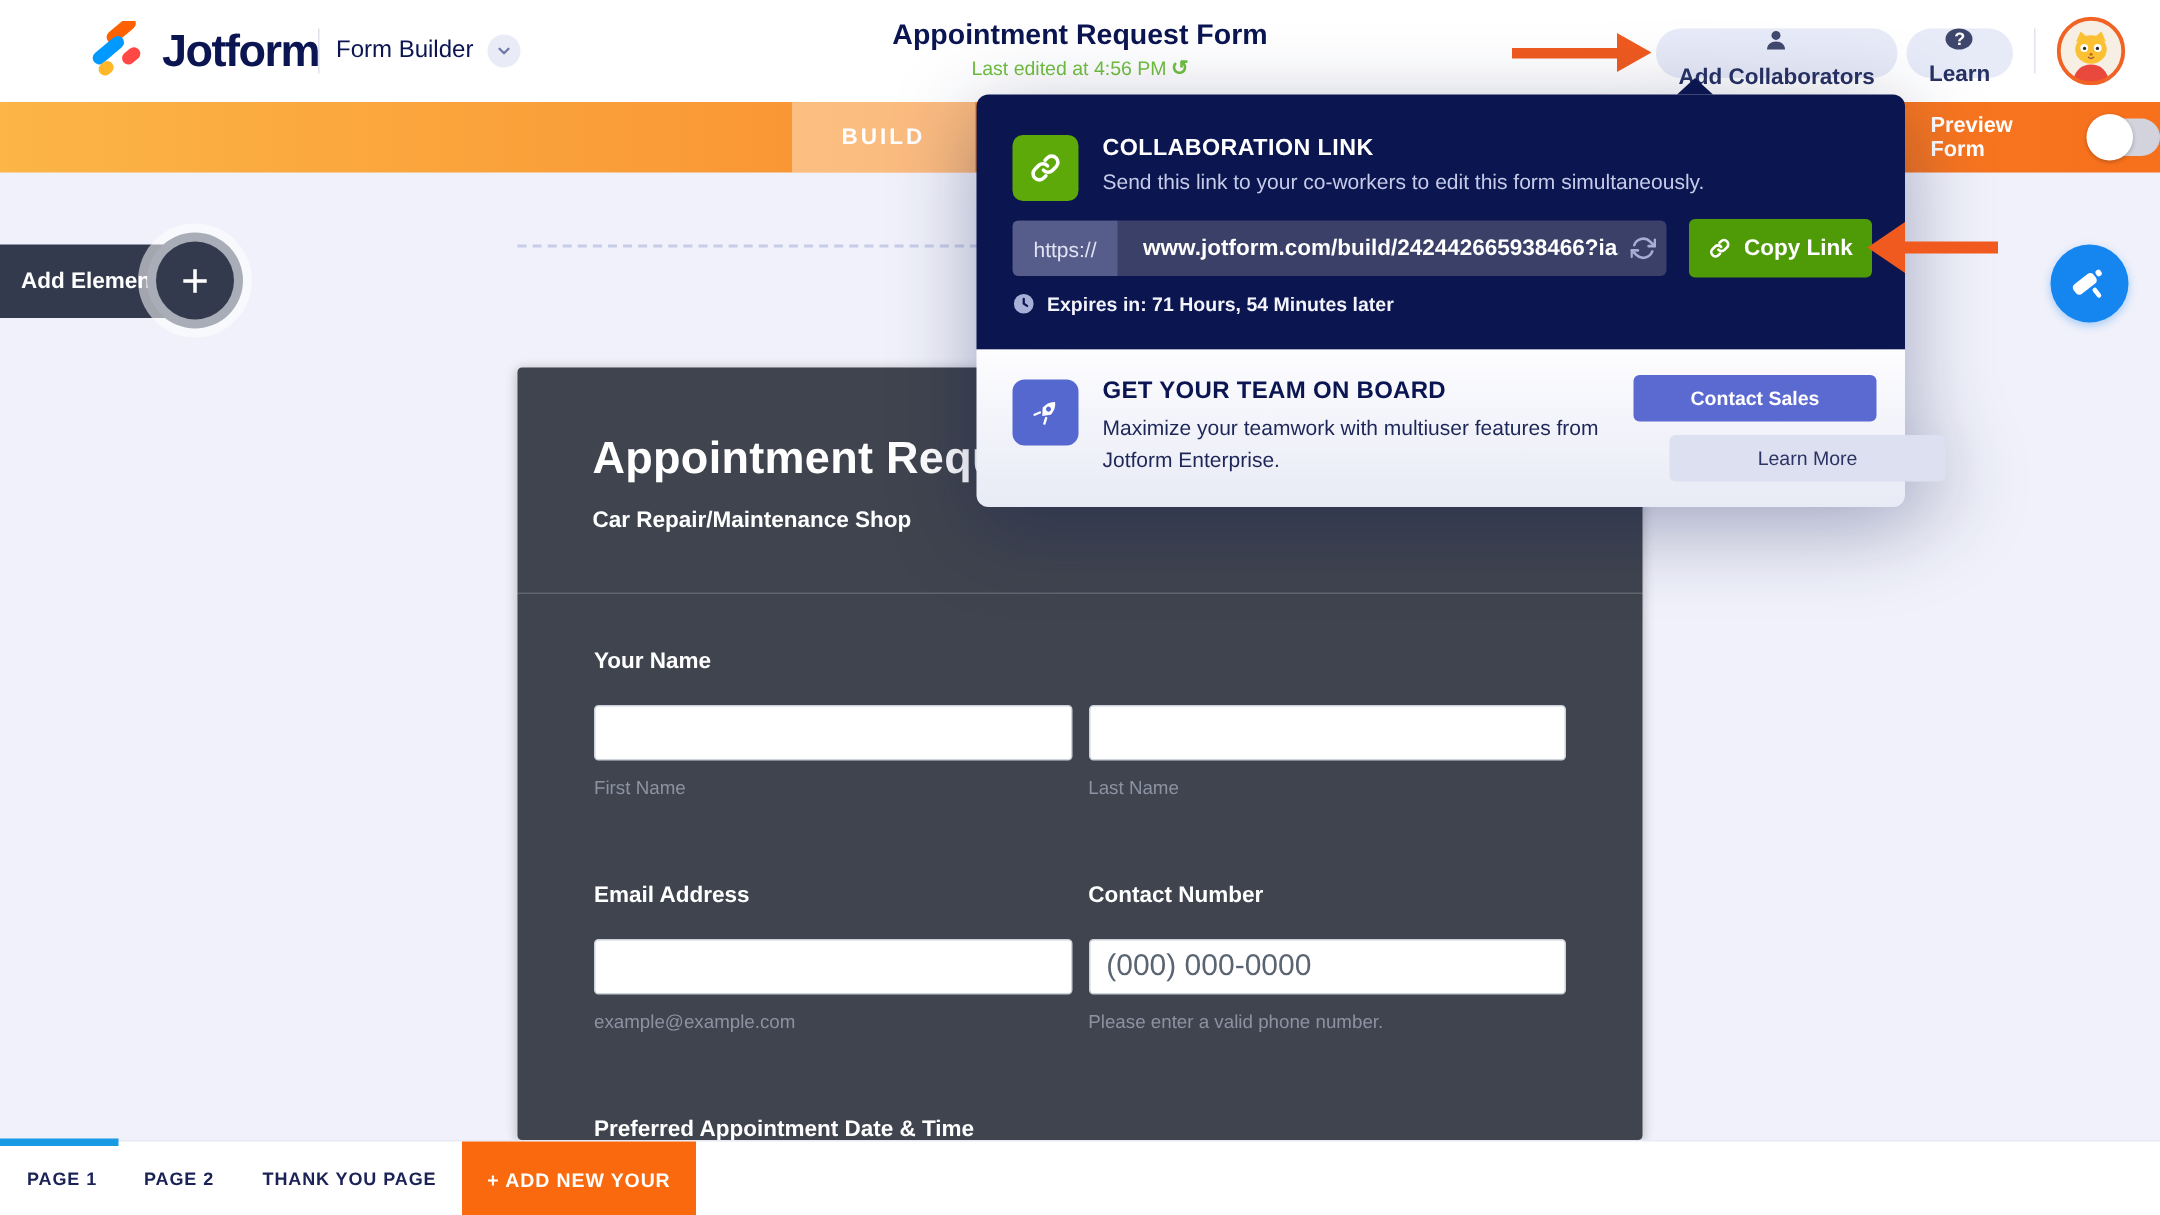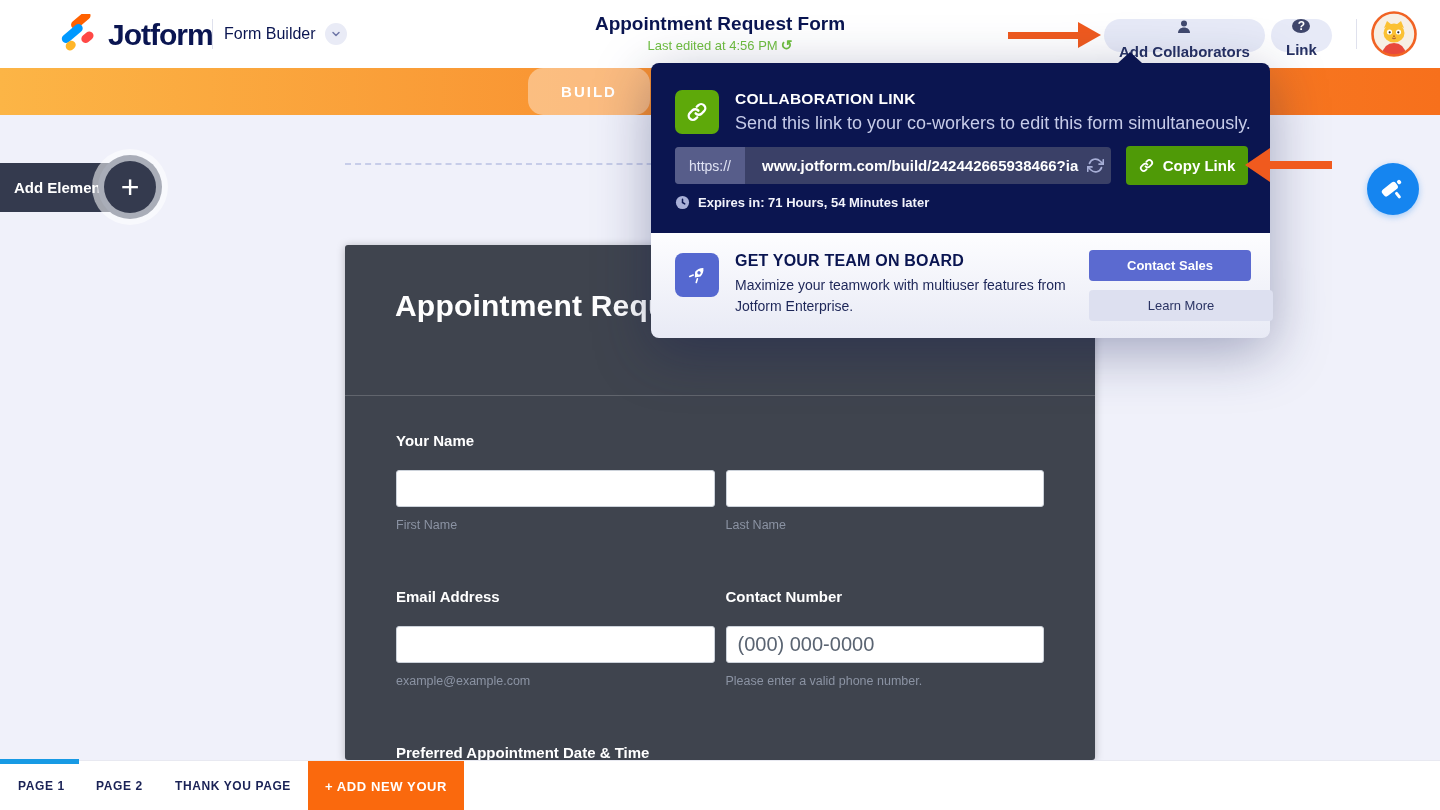--- a/index.html
+++ b/index.html
@@ -28,21 +28,21 @@
   .avatar-wrap { position:absolute; left:1371px; top:11px; width:46px; height:46px; cursor:pointer; }
   
   .arrow-right { position:absolute; left:1008px; top:22px; display:flex; align-items:center; z-index:30; }
   .arrow-right .shaft { width:70px; height:7px; background:#f05a1e; }
   .arrow-right .head { width:0; height:0; border-top:13px solid transparent; border-bottom:13px solid transparent; border-left:23px solid #f05a1e; }
   .arrow-left { position:absolute; left:1245px; top:148px; display:flex; align-items:center; z-index:30; }
   .arrow-left .head { width:0; height:0; border-top:17px solid transparent; border-bottom:17px solid transparent; border-right:25px solid #f05a1e; }
   .arrow-left .shaft { width:62px; height:8px; background:#f05a1e; }
   
   .toolbar { position:absolute; top:68px; left:0; width:1440px; height:47px; background:linear-gradient(90deg,#fcb546 0%,#f8882b 55%,#f7701c 100%); z-index:4; }
-  .build-tab { position:absolute; left:528px; top:0; width:122px; height:47px; background:rgba(255,255,255,0.38); display:flex; align-items:center; justify-content:center; color:#fff; font-size:15px; font-weight:bold; letter-spacing:2px; cursor:pointer;border-radius:15px; }
+  .build-tab { position:absolute; left:528px; top:0; width:122px; height:47px; background:rgba(255,255,255,0.38); display:flex; align-items:center; justify-content:center; color:#fff; font-size:15px; font-weight:bold; letter-spacing:2px; cursor:pointer; }
   .preview-wrap { position:absolute; left:1287px; top:0; height:47px; display:flex; align-items:center; gap:13px; }
   .preview-label { color:#fff; font-size:14.5px; font-weight:bold; }
   .toggle { position:relative; width:47px; height:25px; border-radius:13px; background:#d2d3dc; cursor:pointer; }
   .toggle .knob { position:absolute; left:-3px; top:-3px; width:31px; height:31px; border-radius:50%; background:#fff; box-shadow:0 1px 3px rgba(0,0,0,0.25); }
   
   .dashed-line { position:absolute; left:345px; top:163px; width:750px; border-top:2px dashed #c7cde9; z-index:1; }
   .add-element { position:absolute; left:0; top:163px; z-index:3; }
   .ae-bar { width:150px; height:49px; background:#343a4e; color:#fff; font-size:15px; font-weight:bold; display:flex; align-items:center; padding-left:14px; cursor:pointer; }
   .ae-ring { position:absolute; left:98px; top:-8px; width:64px; height:64px; border-radius:50%; background:#a9adb8; box-shadow:0 0 0 6px rgba(255,255,255,0.55); }
   .ae-circle { position:absolute; left:104px; top:-2px; width:52px; height:52px; border-radius:50%; background:#343a4e; color:#fff; display:flex; align-items:center; justify-content:center; font-size:32px; font-weight:300; cursor:pointer; }
@@ -58,33 +58,33 @@
   .f-input { width:100%; height:37px; margin-top:21px; background:#fff; border:1px solid #ccd2da; border-radius:3px; padding:0 11px; font-size:20px; color:#3c4755; outline:none; }
   .f-input::placeholder { color:#5a6472; opacity:1; }
   .f-sub { margin-top:11px; font-size:12.5px; color:#8b93a3; }
   .row-gap { margin-top:56px; }
   
   .popup { position:absolute; left:651px; top:63px; width:619px; z-index:10; filter:drop-shadow(0 14px 28px rgba(15,22,80,0.35)); }
   .popup-notch { position:absolute; top:-11px; left:467px; width:0; height:0; border-left:12px solid transparent; border-right:12px solid transparent; border-bottom:11px solid #0b1550; }
   .popup-dark { position:relative; height:170px; background:#0b1550; border-radius:8px 8px 0 0; }
   .pd-icon { position:absolute; left:24px; top:27px; width:44px; height:44px; border-radius:7px; background:#5ea90a; display:flex; align-items:center; justify-content:center; }
   .pd-title { position:absolute; left:84px; top:27px; font-size:15.5px; font-weight:bold; color:#fff; letter-spacing:0.3px; }
-  .pd-desc { position:absolute; left:84px; top:50px; font-size:18px; color:#c6cbe8; }
+  .pd-desc { position:absolute; left:84px; top:50px; font-size:14px; color:#c6cbe8; }
   .url-bar { position:absolute; left:24px; top:84px; width:436px; height:37px; background:#3a4067; border-radius:4px; display:flex; align-items:center; overflow:hidden; }
   .url-scheme { width:70px; height:100%; flex-shrink:0; background:#575d8a; color:#e0e3f4; font-size:14px; display:flex; align-items:center; justify-content:center; }
   .url-text { flex:1; padding:0 8px 0 17px; font-size:15px; font-weight:bold; color:#fff; white-space:nowrap; overflow:hidden; cursor:text; }
   .refresh-wrap { width:32px; display:flex; align-items:center; justify-content:center; cursor:pointer; }
   .copy-btn { position:absolute; left:475px; top:83px; width:122px; height:39px; background:#4f9a07; border-radius:4px; border:none; color:#fff; font-size:15px; font-weight:bold; display:flex; align-items:center; justify-content:center; gap:9px; cursor:pointer; font-family:inherit; }
   .expires-row { position:absolute; left:24px; top:132px; display:flex; align-items:center; gap:8px; font-size:13px; font-weight:bold; color:#f2f3fb; }
   .popup-light { position:relative; height:105px; background:linear-gradient(180deg,#fdfdff 0%,#e8eaf5 100%); border-radius:0 0 8px 8px; }
   .pl-icon { position:absolute; left:24px; top:20px; width:44px; height:44px; border-radius:8px; background:#5568d0; display:flex; align-items:center; justify-content:center; }
   .pl-title { position:absolute; left:84px; top:19px; font-size:16px; font-weight:bold; color:#0a1551; letter-spacing:0.2px; }
   .pl-desc { position:absolute; left:84px; top:42px; width:352px; font-size:14px; line-height:1.48; color:#1d2658; }
   .contact-btn { position:absolute; left:438px; top:17px; width:162px; height:31px; background:#5b6ad0; border:none; border-radius:4px; color:#fff; font-size:13px; font-weight:bold; cursor:pointer; font-family:inherit; }
-  .learn-btn { position:absolute; left:438px; top:57px; width:184px; height:31px; background:#dde0f0; border:none; border-radius:4px; color:#2a3363; font-size:13px; font-weight:500; cursor:pointer; font-family:inherit; }
+  .learn-btn { position:absolute; left:462px; top:57px; width:184px; height:31px; background:#dde0f0; border:none; border-radius:4px; color:#2a3363; font-size:13px; font-weight:500; cursor:pointer; font-family:inherit; }
   
   .footer { position:absolute; left:0; top:760px; width:1440px; height:50px; background:#fff; border-top:1px solid #e8e9f1; z-index:6; }
   .active-ind { position:absolute; left:0; top:-2px; width:79px; height:5px; background:#189ae4; }
   .page-tab { position:absolute; top:0; height:50px; line-height:50px; font-size:12px; font-weight:bold; letter-spacing:0.6px; color:#1a2256; cursor:pointer; white-space:nowrap; }
   .add-page-btn { position:absolute; left:308px; top:0; width:156px; height:50px; background:#fa690d; border:none; color:#fff; font-size:13px; font-weight:bold; letter-spacing:0.6px; cursor:pointer; font-family:inherit; }
   svg { display:block; }
 </style>
 </head>
 <body>
 
@@ -123,21 +123,21 @@
     <span>
       <svg width="16" height="16" viewBox="0 0 16 16">
           <circle cx="8" cy="4.6" r="3" fill="#414a6e"></circle>
           <path d="M2 14c0-3.3 2.7-5.4 6-5.4s6 2.1 6 5.4z" fill="#414a6e"></path>
         </svg>
     </span>
     <span>Add Collaborators</span>
   </div>
   <div class="pill-btn" style="left:1271px;">
     <span class="q-circle">?</span>
-    <span>Link</span>
+    <span>Learn</span>
   </div>
   <div class="hdr-divider" style="left:1356px;"></div>
   <div class="avatar-wrap">
     <svg width="46" height="46" viewBox="0 0 46 46">
       <defs>
           <clipPath id="avclip">
             <circle cx="23" cy="23" r="21"></circle>
           </clipPath>
         </defs>
       <circle cx="23" cy="23" r="21.5" fill="#f7efe4"></circle>
@@ -153,20 +153,26 @@
         <circle cx="23" cy="25.2" r="1" fill="#c2651c"></circle>
         <path d="M21.3 27.2 q1.7 1.6 3.4 0" stroke="#a85b3a" stroke-width="1" fill="none" stroke-linecap="round"></path>
       </g>
       <circle cx="23" cy="23" r="21.5" fill="none" stroke="#f16324" stroke-width="2.6"></circle>
     </svg>
   </div>
 </div>
 
 <div class="toolbar">
   <div class="build-tab">BUILD</div>
+  <div class="preview-wrap">
+    <span class="preview-label">Preview Form</span>
+    <div class="toggle">
+        <div class="knob"></div>
+      </div>
+  </div>
 </div>
 
 <div class="dashed-line"></div>
 
 <div class="add-element">
   <div class="ae-bar">
     <span>Add Element</span>
   </div>
   <div class="ae-ring"></div>
   <div class="ae-circle">
@@ -182,20 +188,21 @@
         <rect x="18.2" y="8.6" width="3.2" height="3.8" rx="1.4"></rect>
         <rect x="10.8" y="15.5" width="2.6" height="6.5" rx="1.3"></rect>
       </g>
     </svg>
   </span>
 </div>
 
 <div class="form-card">
   <div class="fc-header">
     <div class="fc-title">Appointment Request Form</div>
+    <div class="fc-subtitle">Car Repair/Maintenance Shop</div>
   </div>
   <div class="fc-body">
     <div>
       <div class="f-label">Your Name</div>
       <div class="field-grid">
         <div>
           <input class="f-input" type="text" style="">
           <div class="f-sub">First Name</div>
         </div>
         <div>

